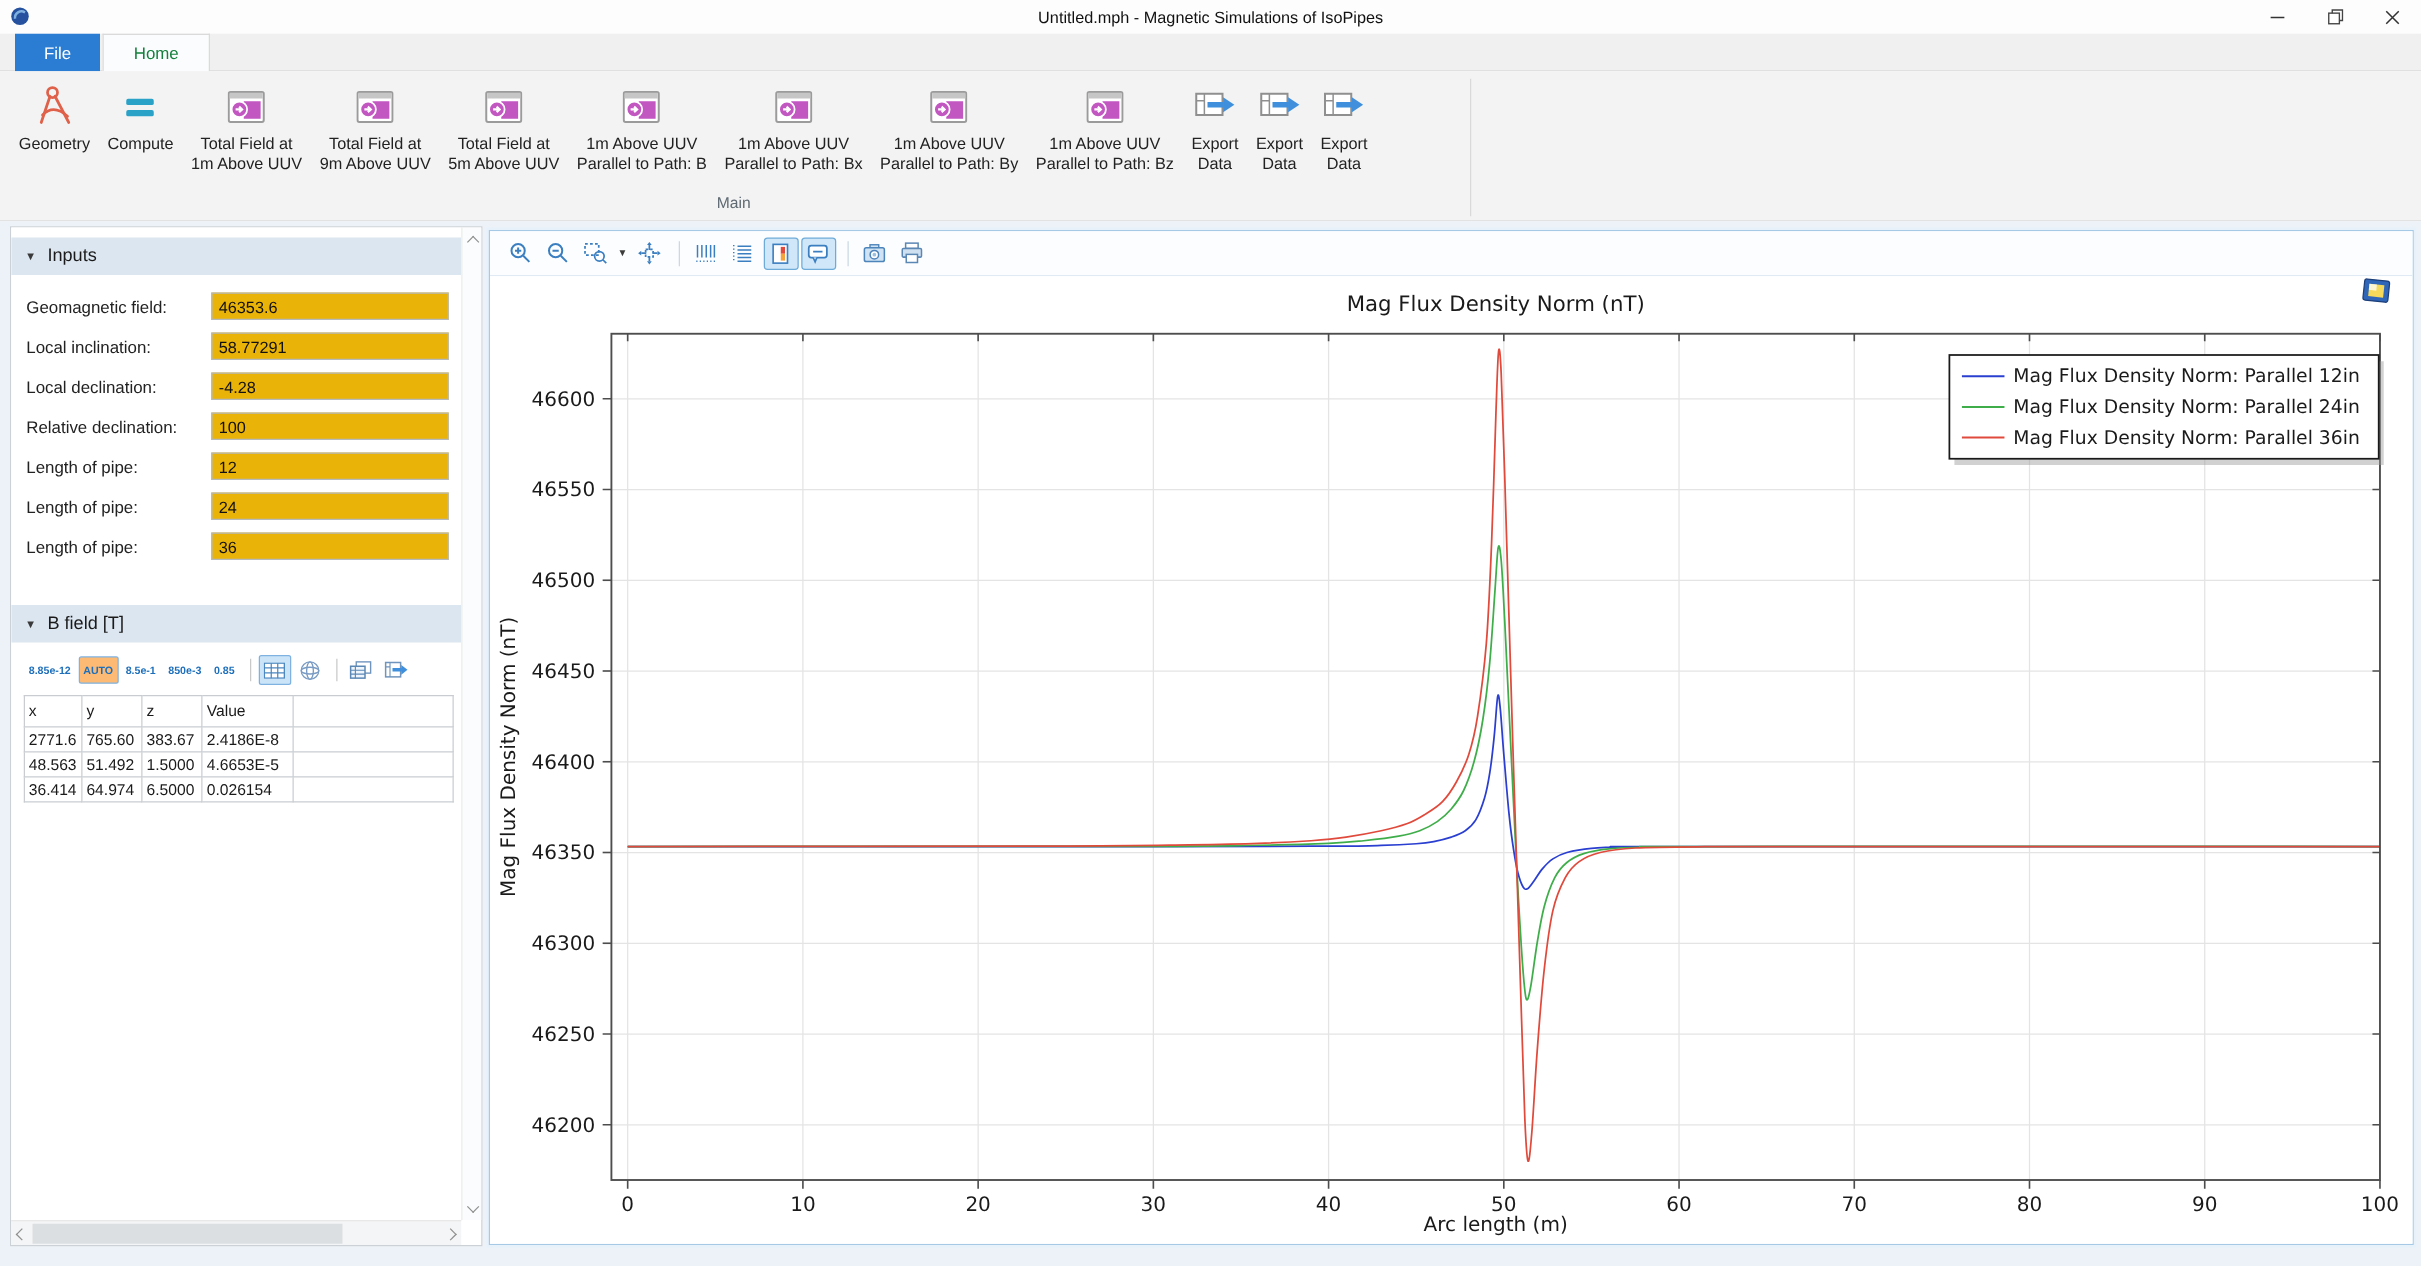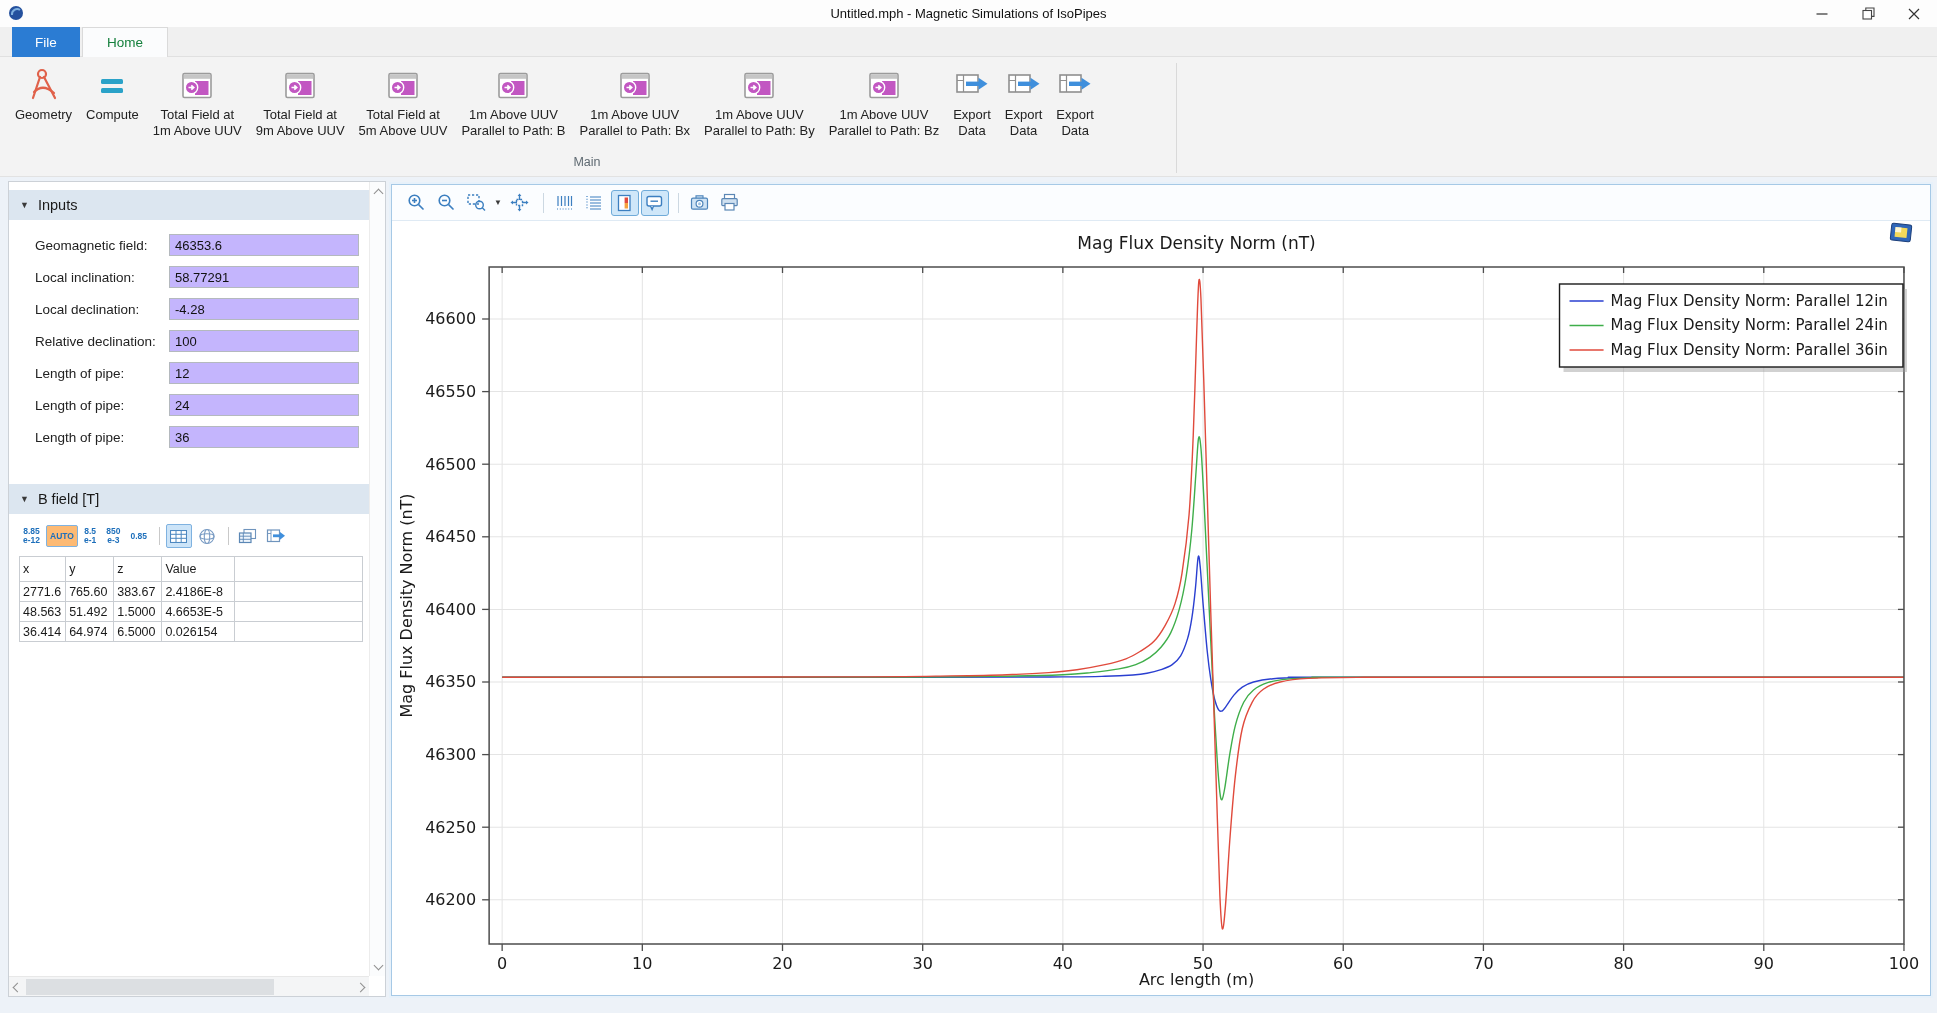--- a/index.html
+++ b/index.html
@@ -31,27 +31,27 @@
   #main-area{position:absolute;left:0;top:177px;width:1937px;height:836px;background:#edf2f8;}
   
   #left-panel{position:absolute;left:8px;top:4px;width:378px;height:816px;background:#fff;border:1px solid #ccd1d7;}
   #panel-content{position:absolute;left:0;top:0;right:16px;bottom:20px;overflow:hidden;background:#fff;}
   .sec-header{height:30px;display:flex;align-items:center;gap:9px;padding-left:11px;
     background:#dce6f0;font-size:14.5px;color:#1a1a1a;}
   .sec-header .tri{font-size:9px;color:#3a3a3a;}
   #inputs-header{margin-top:8px;}
   #form-rows{padding:14px 10px 4px 12px;}
   .frow{display:flex;align-items:center;margin-bottom:10px;height:22px;}
-  .frow label{flex:1;font-size:13.5px;color:#222;margin-left:14px;}
+  .frow label{flex:1;font-size:13.5px;color:#222;}
   .frow input{width:190px;height:22px;border:1px solid #b4b9be;font-size:13px;color:#111;
-    padding:0 5px;font-family:"Liberation Sans",sans-serif;background:#c4b5fd;}
+    padding:0 5px;font-family:"Liberation Sans",sans-serif;background:#eab308;}
   #bfield-header{margin-top:22px;}
   #eval-label{padding:12px 0 0 12px;font-size:13.5px;color:#222;}
   #bfield-toolbar{display:flex;align-items:center;padding:10px 0 0 10px;height:34px;}
-  .pbtn{display:flex;flex-direction:column;align-items:center;justify-content:center;
+  .pbtn{display:flex;flex-direction:row;align-items:center;justify-content:center;
     font-size:8.5px;line-height:9px;color:#1d6fbb;font-weight:bold;padding:1px 3px;margin-right:2px;
     border:1px solid transparent;border-radius:2px;height:22px;min-width:20px;}
   .pbtn.active{background:#fdba74;border-color:#7fb2e0;}
   .tbtn{width:26px;height:24px;display:flex;align-items:center;justify-content:center;
     border:1px solid transparent;border-radius:2px;margin-right:2px;}
   .tbtn.active{background:#cce4f8;border-color:#7fb2e0;}
   .tsep{width:1px;height:18px;background:#c9c9c9;margin:0 6px;}
   #bfield-table{border-collapse:collapse;margin:8px 0 0 10px;table-layout:fixed;width:344px;
     font-size:12.5px;color:#1a1a1a;}
   #bfield-table th,#bfield-table td{border:1px solid #c9cdd2;padding:1px 3px;text-align:left;

